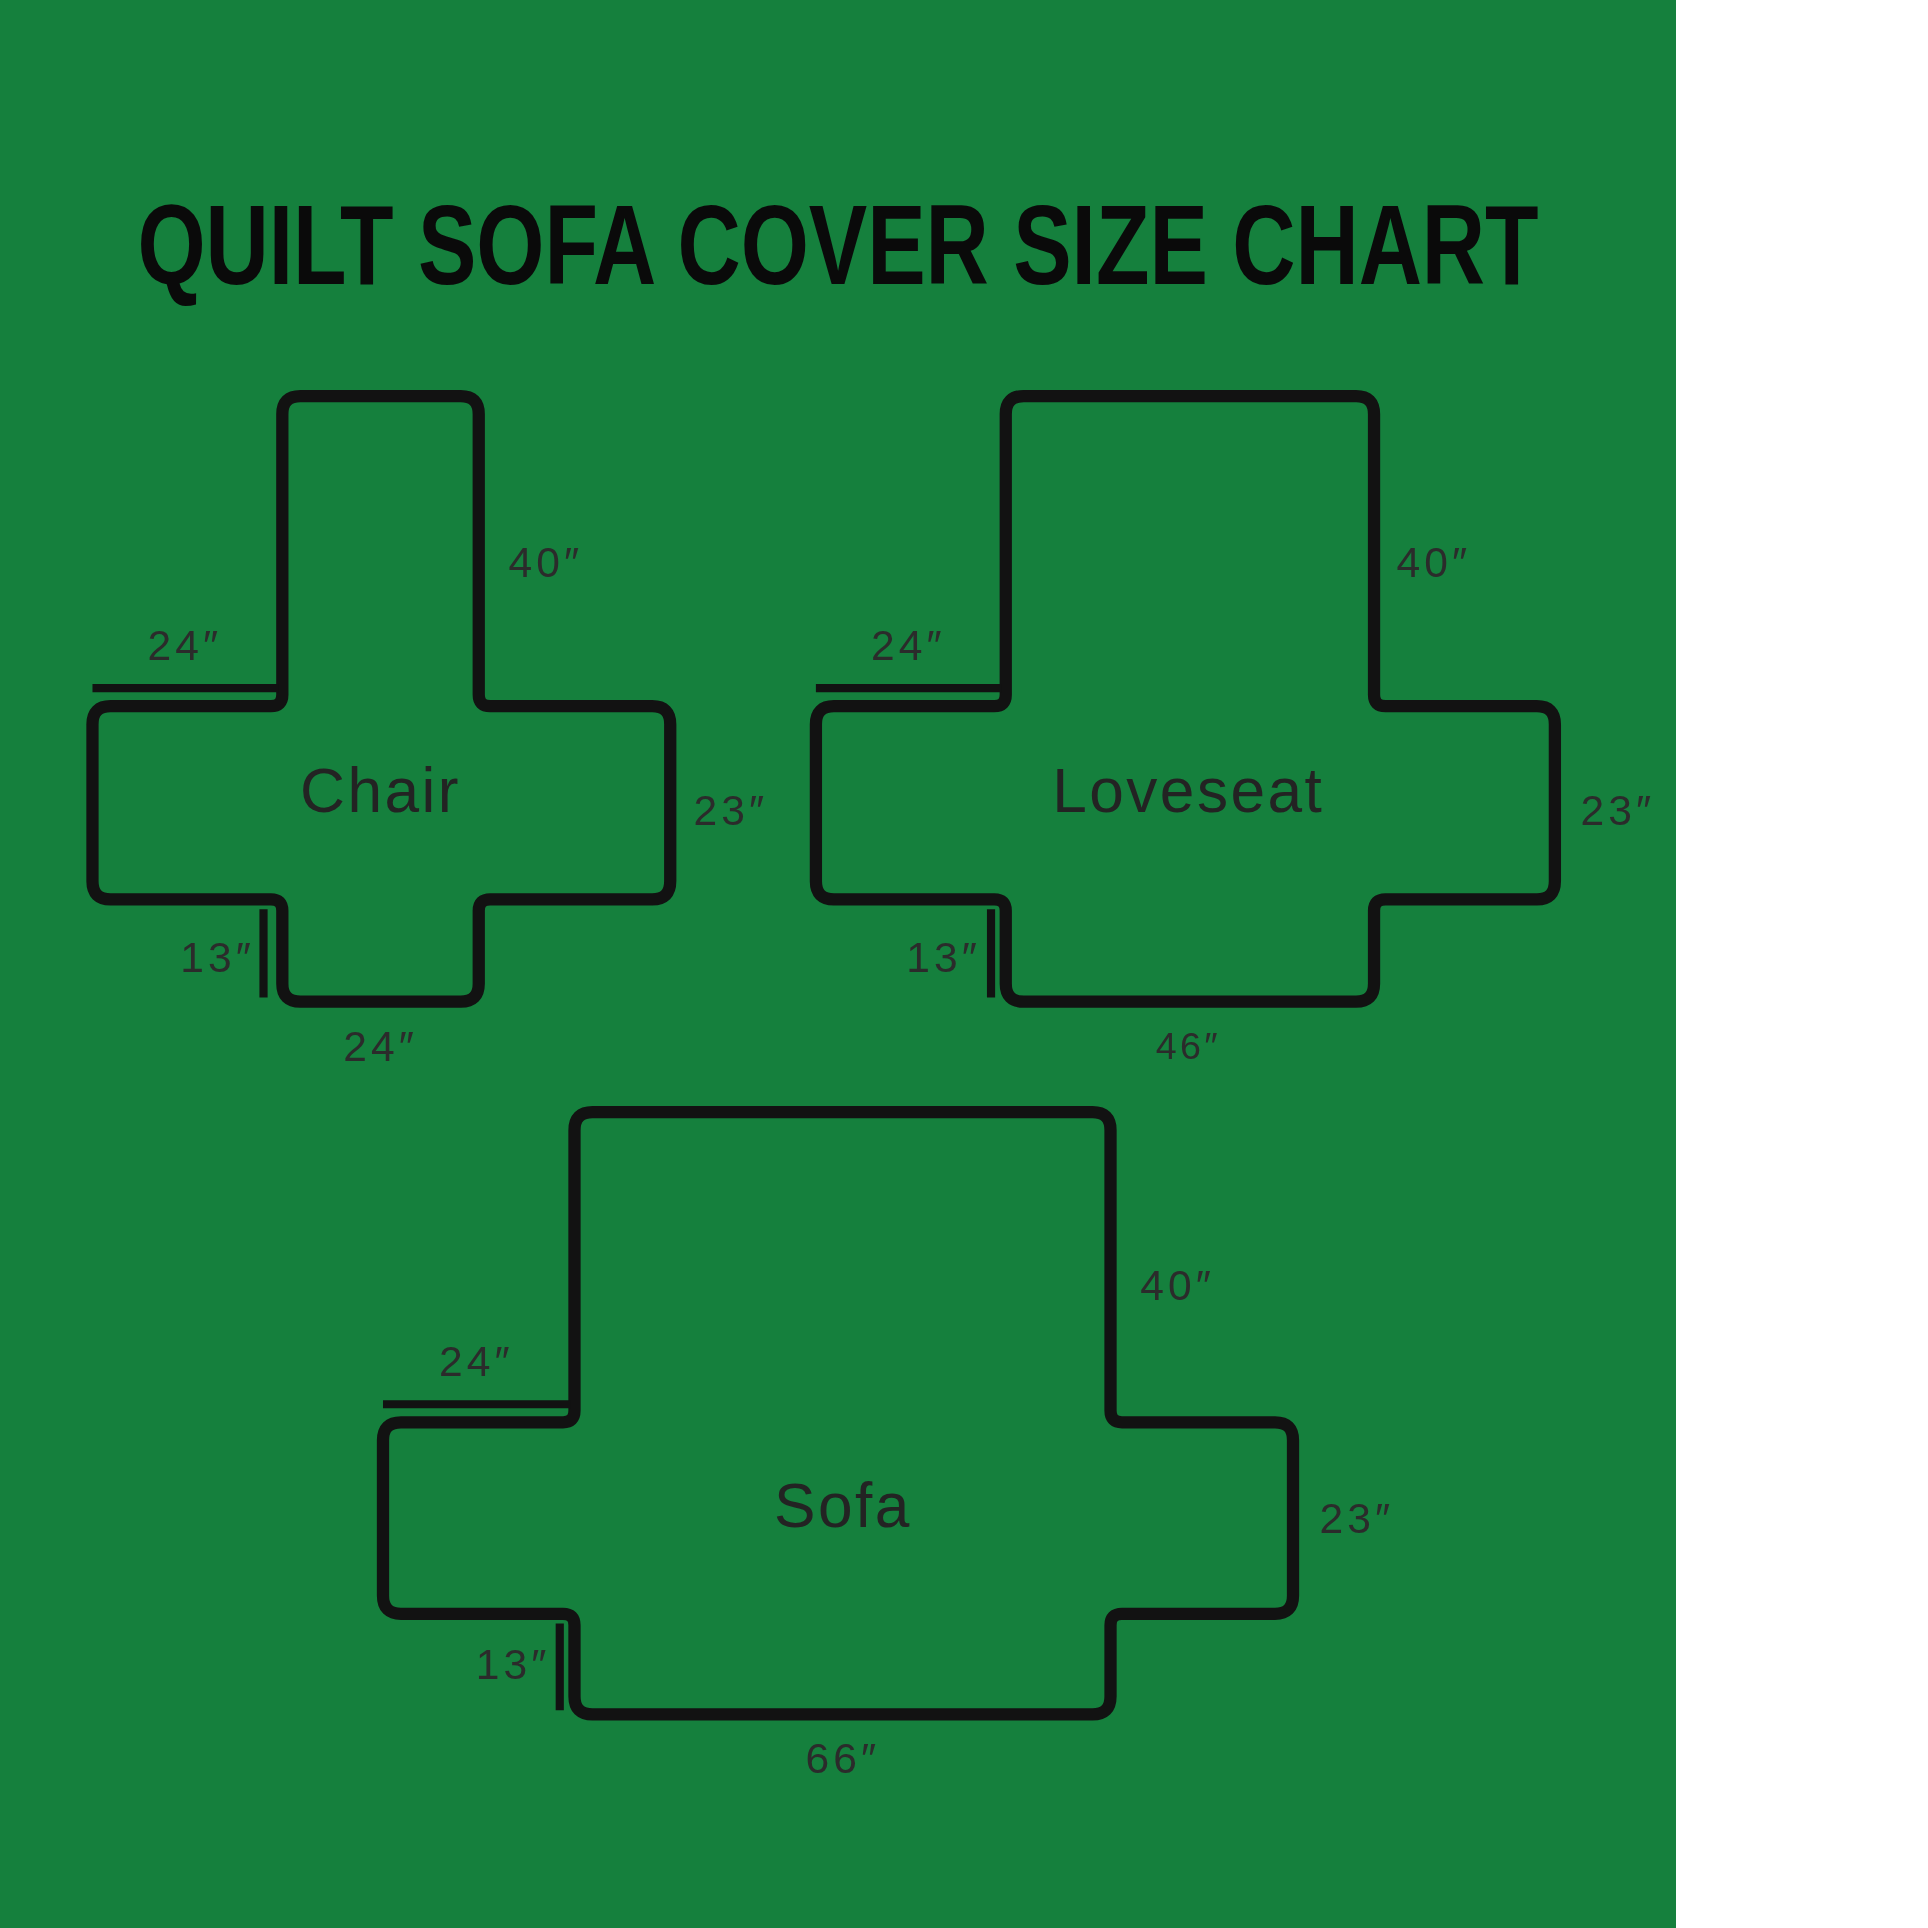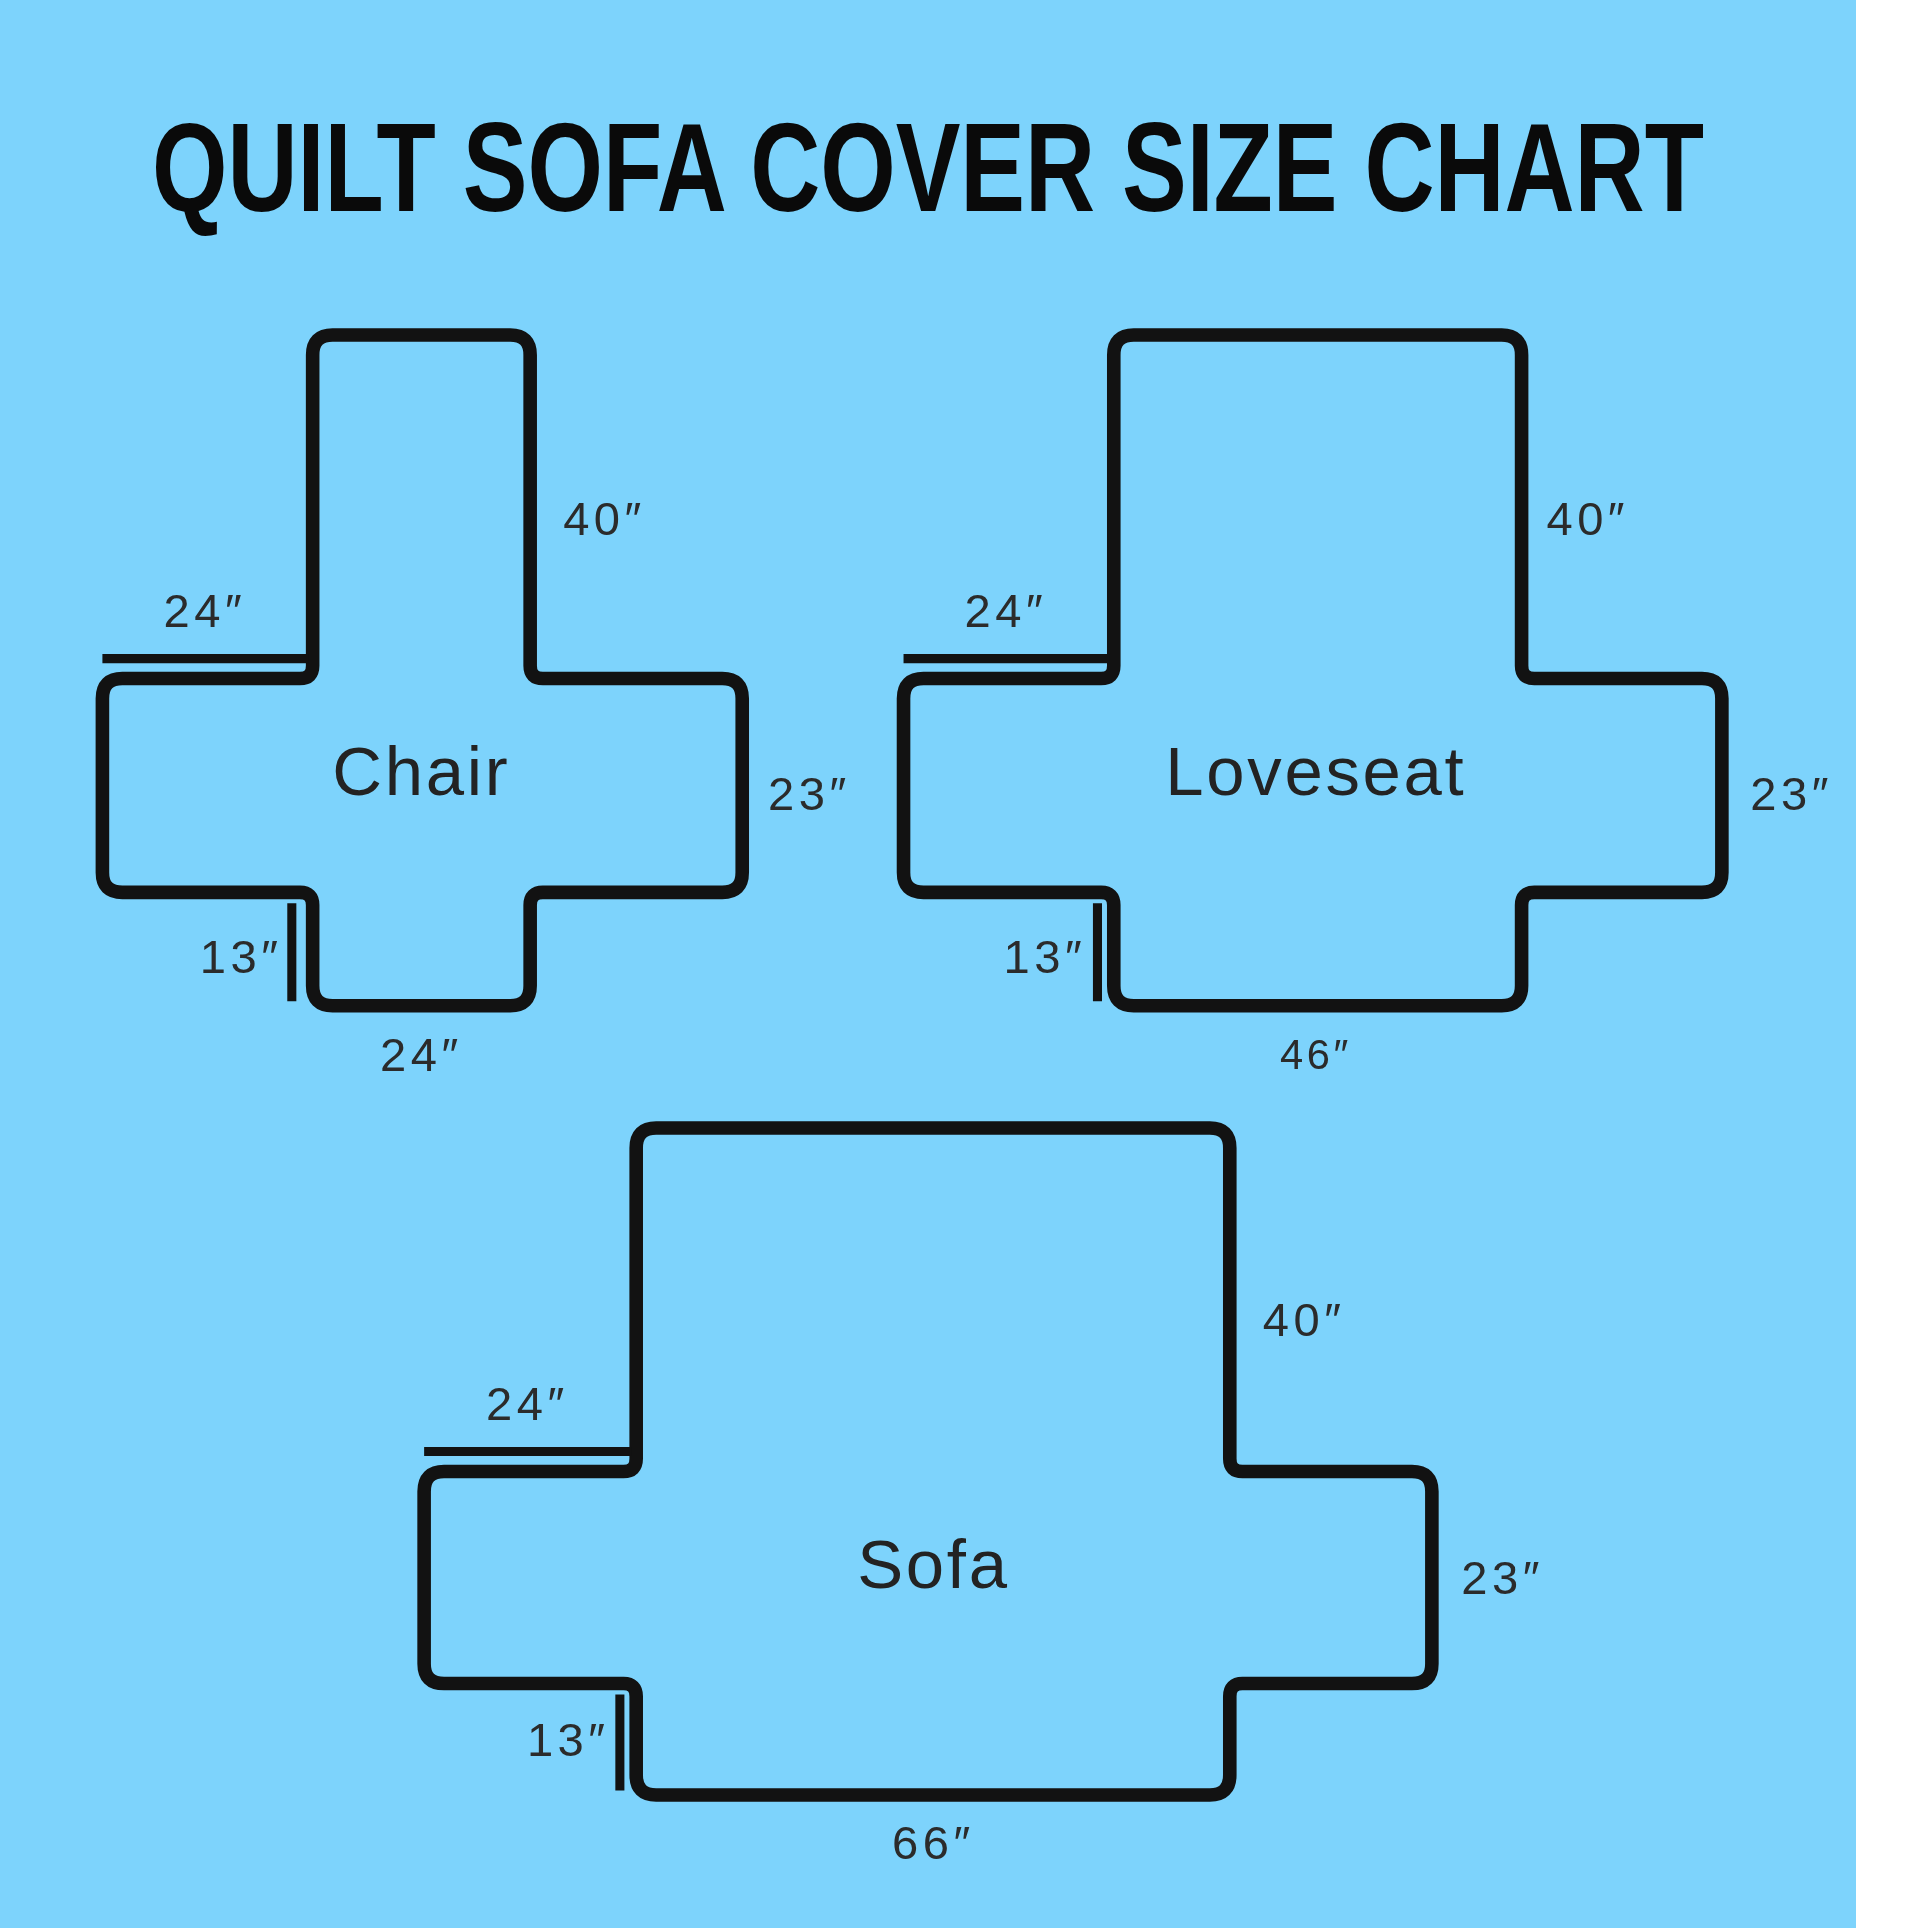--- a/index.html
+++ b/index.html
@@ -2,23 +2,23 @@
 <html style="font-size:15px"><head>
 <meta charset="utf-8">
 <style>
   html, body {
     margin: 0;
     padding: 0;
     background: #ffffff;
   }
   .canvas {
     position: relative;
-    width: 1856px;
+    width: 1676px;
     height: 1928px;
-    background: #7dd3fc;
+    background: #15803d;
     overflow: hidden;
   }
   svg { display: block; width: 100%; height: 100%; }
 
   .title-text {
     font-family: "Liberation Sans", sans-serif;
     font-weight: bold;
     font-size: 139px;
     fill: #0a0a0a;
     text-anchor: middle;

